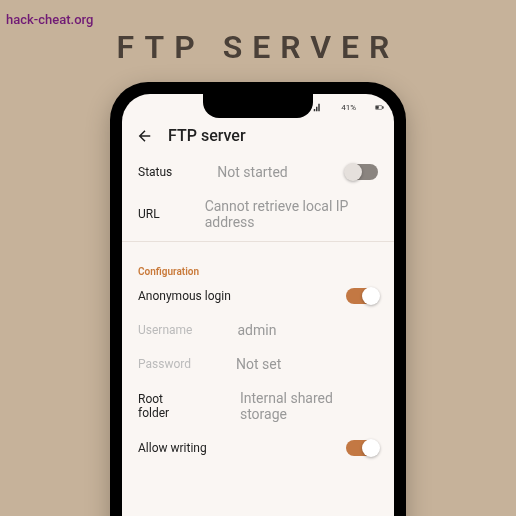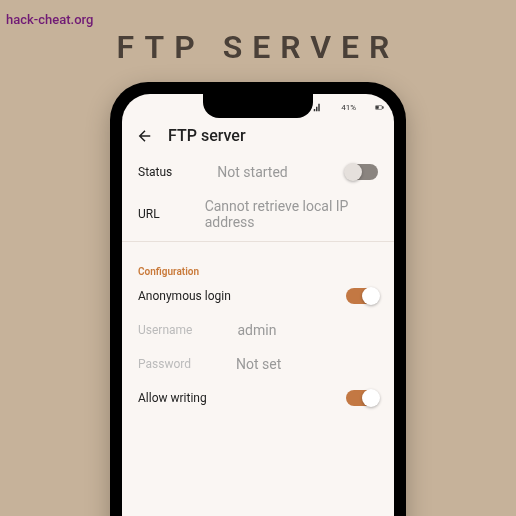--- a/index.html
+++ b/index.html
@@ -168,20 +168,26 @@
     </div>
 
     <div class="row">
       <div class="row-stack">
         <span class="row-title disabled">Password</span>
         <span class="row-sub">Not set</span>
       </div>
     </div>
 
 
+    <div class="row">
+      <div class="row-stack">
+        <span class="row-title">Root folder</span>
+        <span class="row-sub">Internal shared storage</span>
+      </div>
+    </div>
 
     <div class="row">
       <span class="row-title">Allow writing</span>
       <div class="toggle toggle-on">
           <div class="toggle-knob"></div>
         </div>
     </div>
 
   </div>
 </div>

